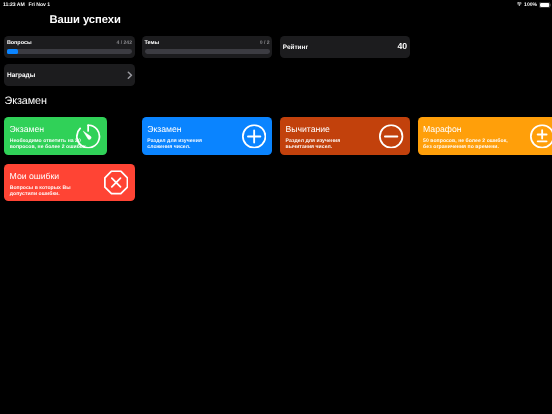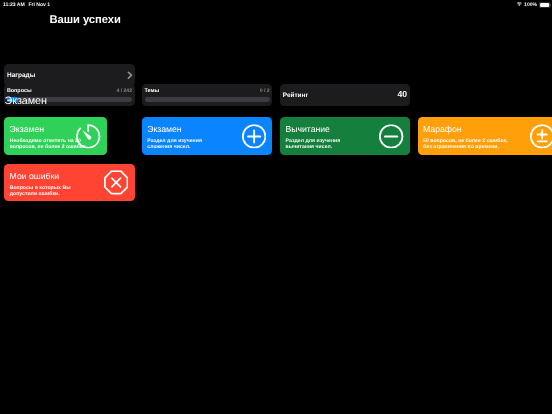--- a/index.html
+++ b/index.html
@@ -24,21 +24,21 @@
   .sb-batt-pct{font-size:5.1px;font-weight:bold;margin-right:1.9px;line-height:6px;}
   .sb-batt{position:relative;width:12.4px;height:6px;}
 
   
   .page-title{position:absolute;left:4.6px;top:14.6px;color:#fff;font-size:11.2px;font-weight:700;
     letter-spacing:-0.05px;line-height:11.2px;margin-left:45px;}
 
   
   .card{position:absolute;background:#1c1c1e;border-radius:4.4px;}
 
-  .stat-card{height:21.5px;margin-top:48px;}
+  .stat-card{height:21.5px;}
   .stat-row{position:absolute;left:2.8px;right:2.8px;top:5.3px;display:flex;justify-content:space-between;align-items:baseline;}
   .stat-name{color:#fff;font-size:5.45px;font-weight:bold;letter-spacing:-0.02px;line-height:5.45px;}
   .stat-val{color:#86868a;font-size:5.1px;font-weight:bold;line-height:5.1px;}
   .track{position:absolute;left:2.9px;right:2.9px;top:13.3px;height:4.8px;border-radius:2.4px;background:#3c3c42;}
   .fill{position:absolute;left:0;top:0;bottom:0;border-radius:1.6px;background:#0a84ff;}
 
   .rank-val{color:#fff;font-size:8.7px;font-weight:bold;line-height:8.7px;}
   .rating-label{color:#fff;font-size:6.4px;font-weight:bold;line-height:6.4px;letter-spacing:0.02px;}
 
   .nav-card{height:22px;}
@@ -131,21 +131,21 @@
 
   <div class="tile" style="left:141.7px;top:116.5px;width:130.8px;height:38.8px;background:#0a84ff;">
     <div class="tile-title">Экзамен</div>
     <div class="tile-sub" style="width:57px;">Раздел для изучения сложения чисел.</div>
     <svg class="tile-icon" viewBox="0 0 24 24">
       <circle cx="12" cy="12" r="11.15" stroke="#fff" stroke-width="1.72" fill="none"></circle>
       <path d="M12 6.05 L12 17.95 M5.88 12 L18.12 12" stroke="#fff" stroke-width="1.85" stroke-linecap="round"></path>
     </svg>
   </div>
 
-  <div class="tile" style="left:280.0px;top:116.5px;width:130.0px;height:38.8px;background:#15803d;">
+  <div class="tile" style="left:280.0px;top:116.5px;width:130.0px;height:38.8px;background:#c2410c;">
     <div class="tile-title">Вычитание</div>
     <div class="tile-sub" style="width:57px;">Раздел для изучения вычитания чисел.</div>
     <svg class="tile-icon" viewBox="0 0 24 24">
       <circle cx="12" cy="12" r="11.15" stroke="#fff" stroke-width="1.72" fill="none"></circle>
       <path d="M5.85 12 L18.15 12" stroke="#fff" stroke-width="1.85" stroke-linecap="round"></path>
     </svg>
   </div>
 
   <div class="tile" style="left:417.5px;top:116.5px;width:143px;height:38.8px;background:#ff9f0a;">
     <div class="tile-title">Марафон</div>

